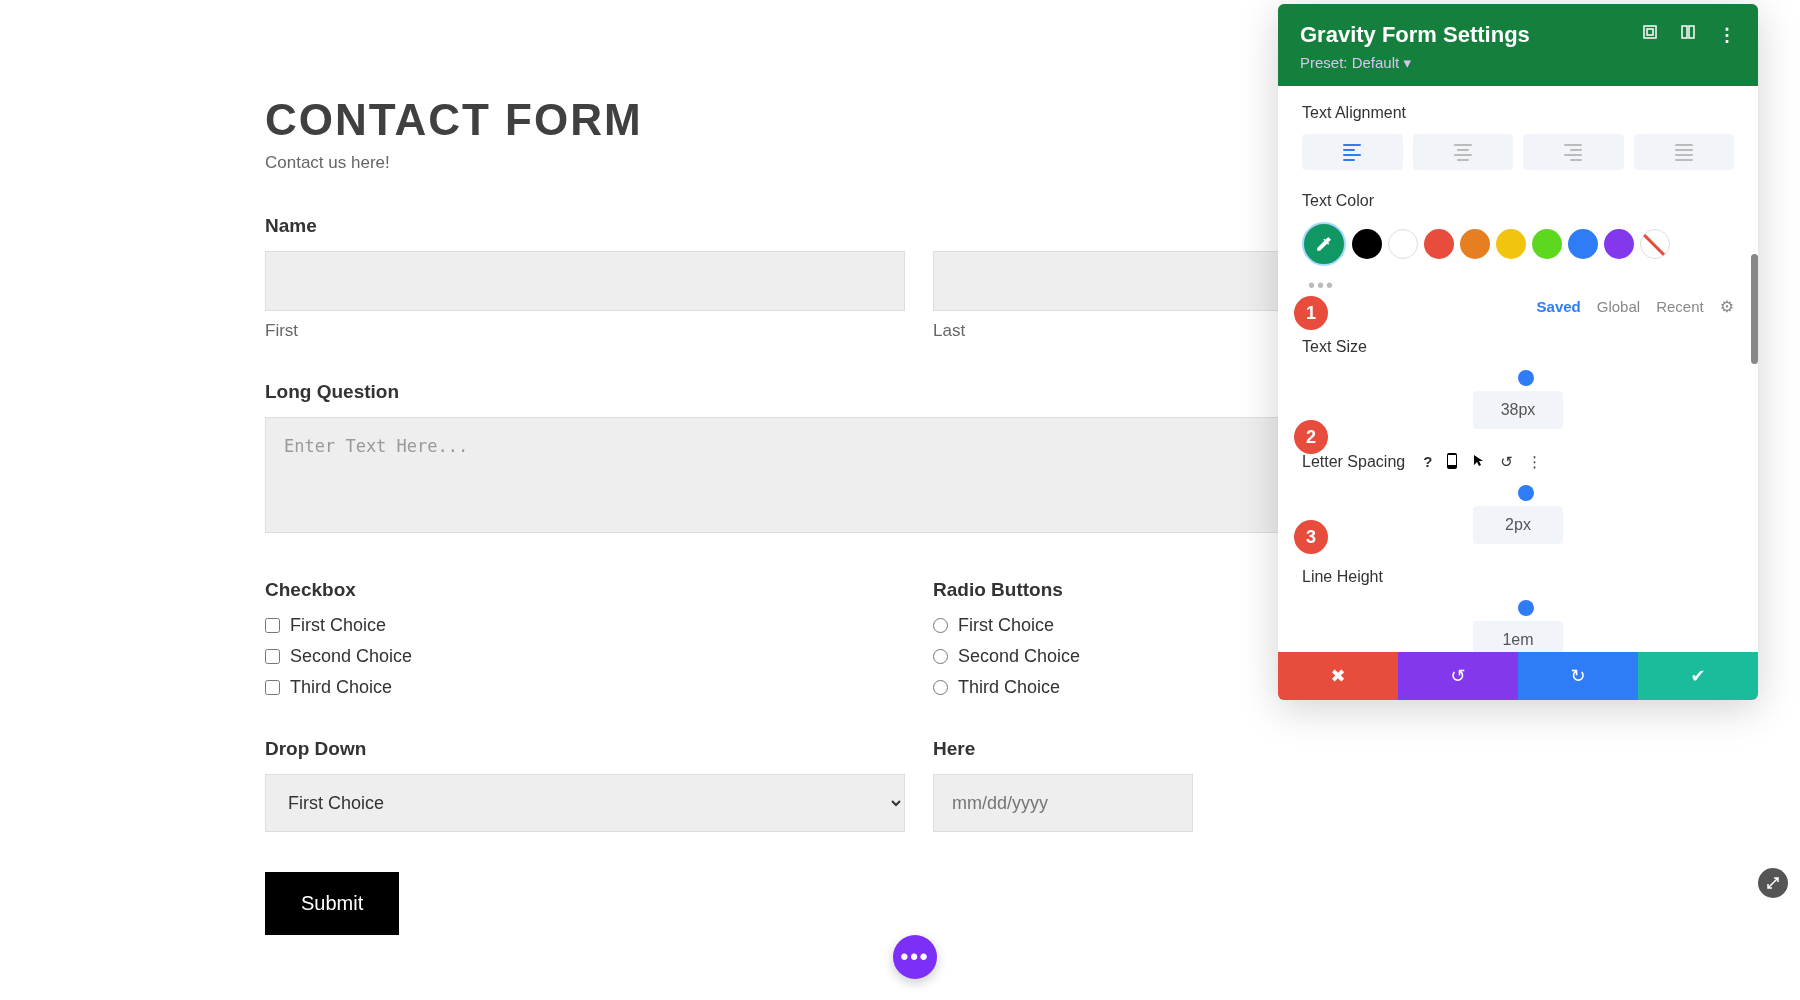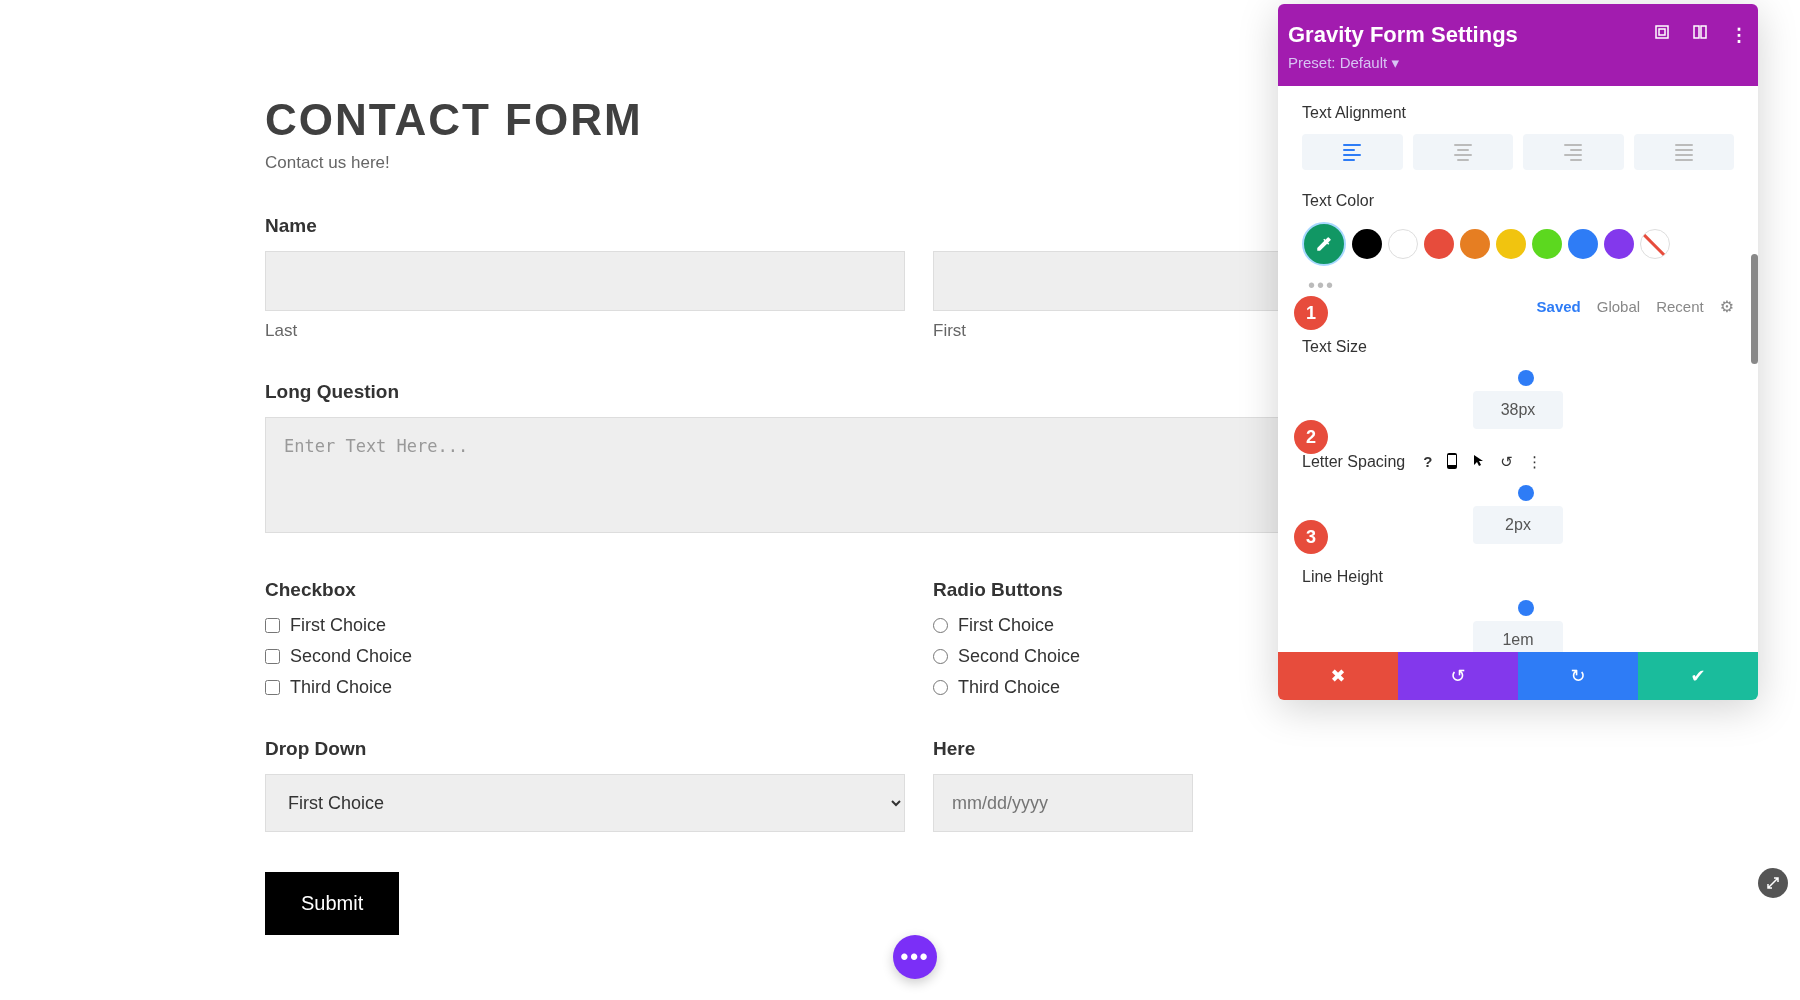--- a/index.html
+++ b/index.html
@@ -19,21 +19,21 @@
 .checklist input { width: 15px; height: 15px; }
 .select { width: 640px; height: 58px; background: #eee; border: 1px solid #ddd; padding: 0 18px; font-size: 18px; color: #333; }
 .date-input { width: 260px; height: 58px; background: #eee; border: 1px solid #ddd; padding: 0 18px; font-size: 18px; color: #999; }
 .submit-btn { background: #000; color: #fff; border: none; padding: 20px 36px; font-size: 20px; cursor: pointer; }
 .name-row { display: flex; gap: 28px; }
 .name-col { flex: 0 0 640px; }
 .name-col:last-child { margin-left: 0; }
 
 
 .panel { position: absolute; right: 42px; top: 4px; width: 480px; background: #fff; box-shadow: 0 8px 40px rgba(0,0,0,0.18); border-radius: 6px; overflow: hidden; }
-.panel-head { background: #a21caf; color: #fff; padding: 18px 10px 14px; }
+.panel-head { background: #15803d; color: #fff; padding: 18px 22px 14px; }
 .panel-title { font-size: 22px; font-weight: 600; display: flex; align-items: center; justify-content: space-between; }
 .panel-title .icons { display: flex; gap: 22px; }
 .panel-title .icons span { cursor: pointer; font-size: 18px; }
 .preset { font-size: 15px; color: #d8c4f3; margin-top: 6px; cursor: pointer; }
 .tabs { display: flex; background: #6c2eb9; }
 .tab { flex: 1; text-align: center; padding: 14px 0; color: #fff; font-size: 17px; font-weight: 600; cursor: pointer; }
 .tab.active { background: #8338ec; }
 .panel-body { padding: 18px 24px 0; height: 566px; overflow-y: auto; position: relative; }
 .section-label { font-size: 16px; color: #333; margin-bottom: 12px; font-weight: 500; }
 .align-row { display: flex; gap: 10px; margin-bottom: 22px; }
@@ -91,25 +91,25 @@
 <body>
 
 <div class="form-wrap">
   <h1 class="form-title">CONTACT FORM</h1>
   <p class="form-sub">Contact us here!</p>
 
   <label class="field-label">Name</label>
   <div class="name-row" style="margin-bottom:0;">
     <div class="name-col">
       <input class="text-input" type="text" style="">
+      <div class="sub-label">First</div>
+    </div>
+    <div class="name-col">
+      <input class="text-input" type="text" style="">
       <div class="sub-label">Last</div>
-    </div>
-    <div class="name-col">
-      <input class="text-input" type="text" style="">
-      <div class="sub-label">First</div>
     </div>
   </div>
 
   <div style="height:40px"></div>
 
   <label class="field-label">Long Question</label>
   <textarea class="textarea" style="width: 1308px;" placeholder="Enter Text Here..."></textarea>
 
   <div style="height:42px"></div>
 

